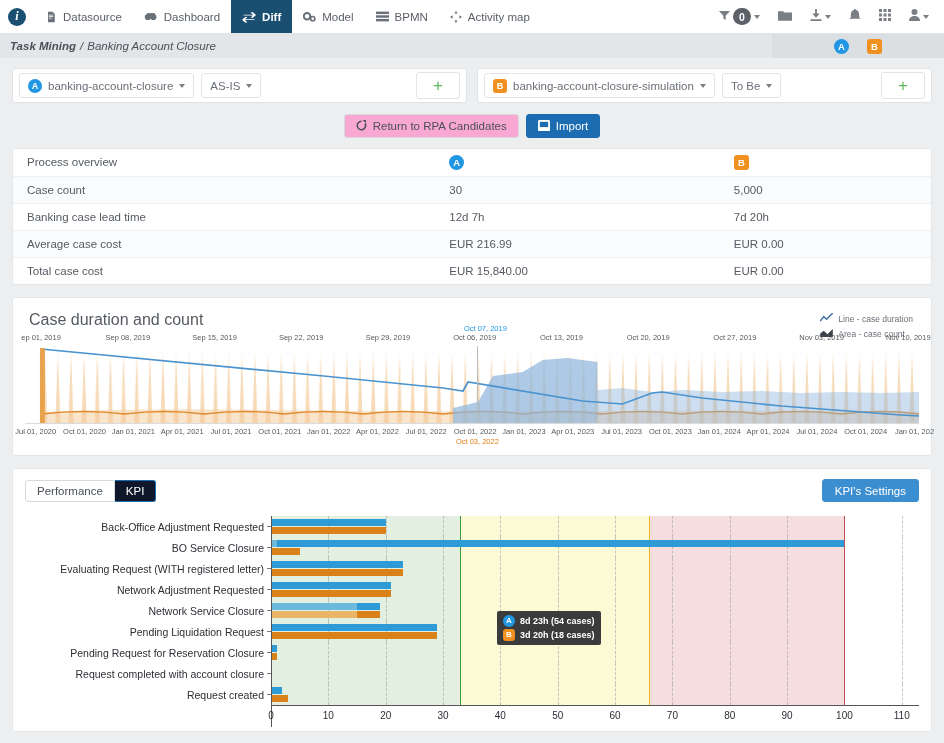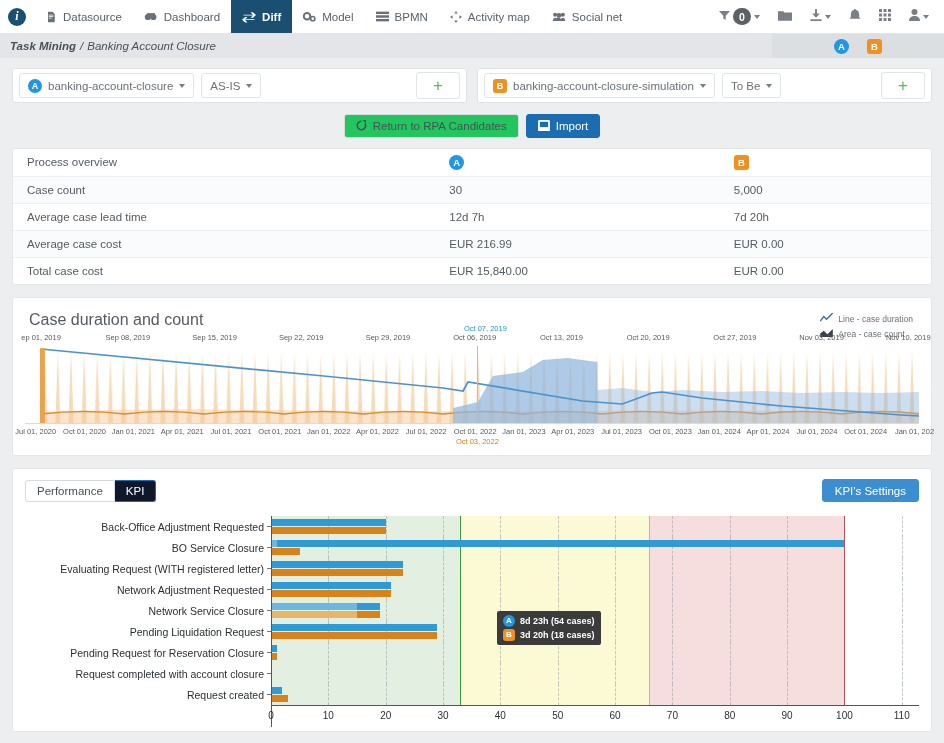--- a/index.html
+++ b/index.html
@@ -79,21 +79,21 @@
     margin-left:auto; width:44px;height:27px;border:1px solid #e2e5e8;border-radius:3px;
     display:flex;align-items:center;justify-content:center;color:#5cb85c;font-size:17px;
     cursor:pointer; background:#fff;
   }
 
   .actionrow { display:flex; justify-content:center; gap:7px; margin:11px 0 10px 0; }
   .btn {
     height:24px;border-radius:3px;display:inline-flex;align-items:center;gap:6px;
     padding:0 11px;font-size:11.5px;cursor:pointer;
   }
-  .btn-ghost { background:#22c55e;border:1px solid #d8dbde;color:#4a5058; }
+  .btn-ghost { background:#f9a8d4;border:1px solid #d8dbde;color:#4a5058; }
   .btn-primary { background:#1b6cb0;border:1px solid #1b6cb0;color:#fff; }
 
   
   .card { background:#fff; border:1px solid #e3e6e9; border-radius:3px; }
   .ovt { width:100%; border-collapse:collapse; }
   .ovt td { padding:0 14px; font-size:11.5px; color:#555b62; border-bottom:1px solid #edeff1; height:27px;}
   .ovt tr:last-child td { border-bottom:none; }
   .ovt tr.alt td { background:#fafbfc; }
   .ovt td.c1 { width:46%; }
   .ovt td.c2 { width:31%; }
@@ -216,31 +216,20 @@
       </span>
       <span>BPMN</span>
     </div>
     <div class="nav-item">
       <span class="ic">
         <svg width="12" height="12" viewBox="0 0 14 14">
             <path fill="#6a7078" d="M7 0l2 3H5zM0 7l3-2v4zm14 0l-3 2V5zM7 14l-2-3h4z"></path>
           </svg>
       </span>
       <span>Activity map</span>
-    </div>
-    <div class="nav-item">
-      <span class="ic">
-        <svg width="14" height="12" viewBox="0 0 18 14">
-            <circle cx="4" cy="4" r="2.6" fill="#6a7078"></circle>
-            <circle cx="14" cy="4" r="2.6" fill="#6a7078"></circle>
-            <circle cx="9" cy="5" r="3" fill="#6a7078"></circle>
-            <path fill="#6a7078" d="M1 12c0-2.6 1.8-4 3-4s3 1.4 3 4zm10 0c0-2.6 1.8-4 3-4s3 1.4 3 4zm-6.5 0c0-3 2-4.6 3.5-4.6S12 9 12 12z"></path>
-          </svg>
-      </span>
-      <span>Social net</span>
     </div>
   </div>
 
   <div class="nav-right">
     <div class="nav-btn">
       <span>
         <svg width="11" height="11" viewBox="0 0 12 12">
             <path fill="#7a7f86" d="M0 1h12L7.3 6.3V11L4.7 9.3V6.3z"></path>
           </svg>
       </span>
@@ -373,21 +362,21 @@
           <td>
               <span class="badge b">B</span>
             </td>
         </tr>
         <tr class="alt">
           <td class="c1">Case count</td>
           <td class="c2">30</td>
           <td>5,000</td>
         </tr>
         <tr>
-          <td class="c1">Average case lead time</td>
+          <td class="c1">Banking case lead time</td>
           <td class="c2">12d 7h</td>
           <td>7d 20h</td>
         </tr>
         <tr class="alt">
           <td class="c1">Average case cost</td>
           <td class="c2">EUR 216.99</td>
           <td>EUR 0.00</td>
         </tr>
         <tr>
           <td class="c1">Total case cost</td>

